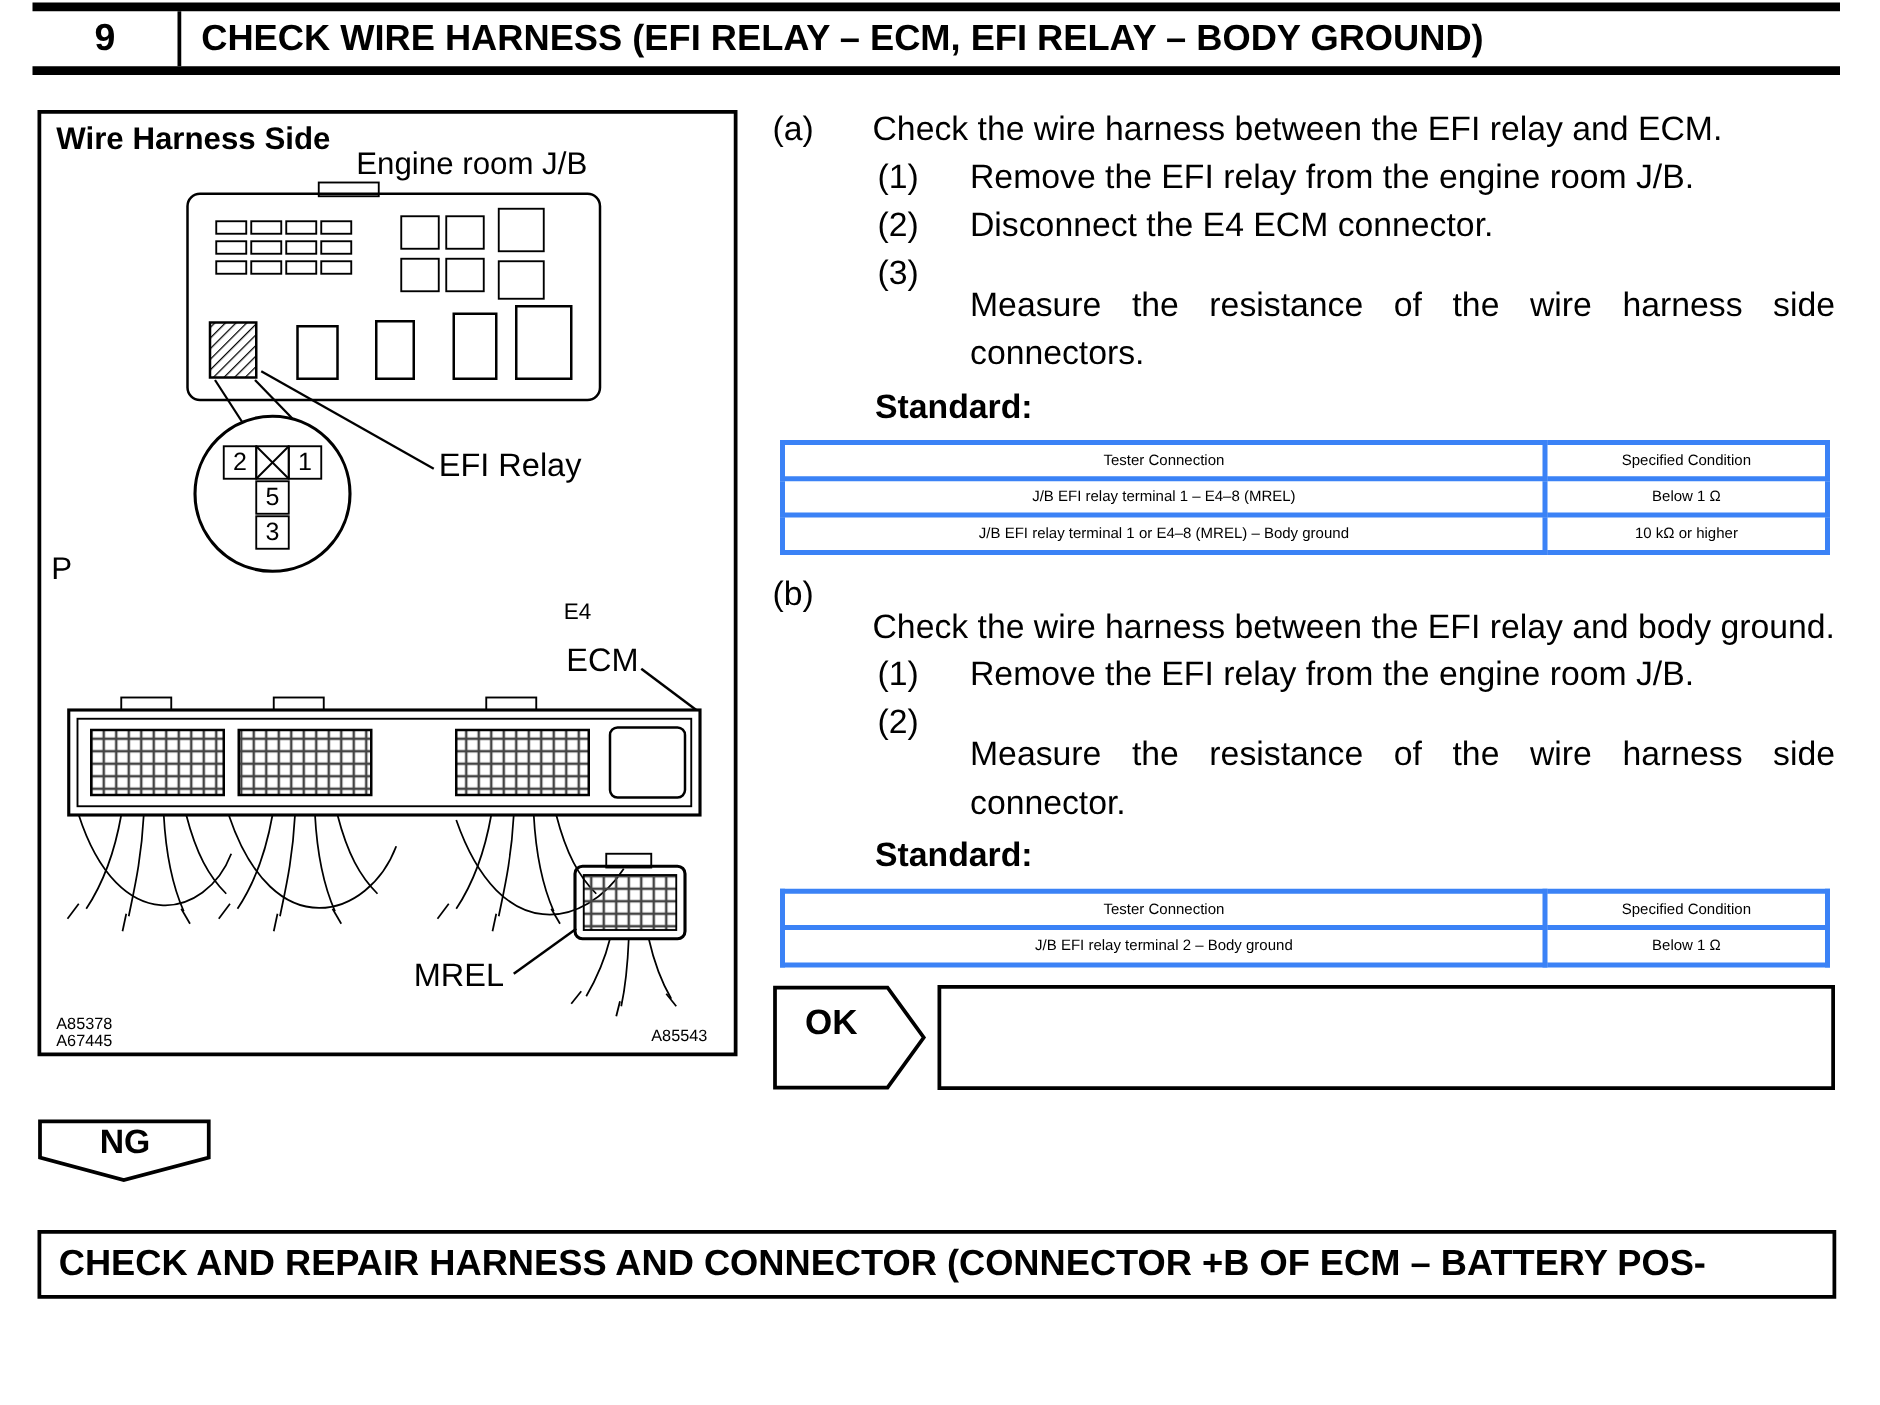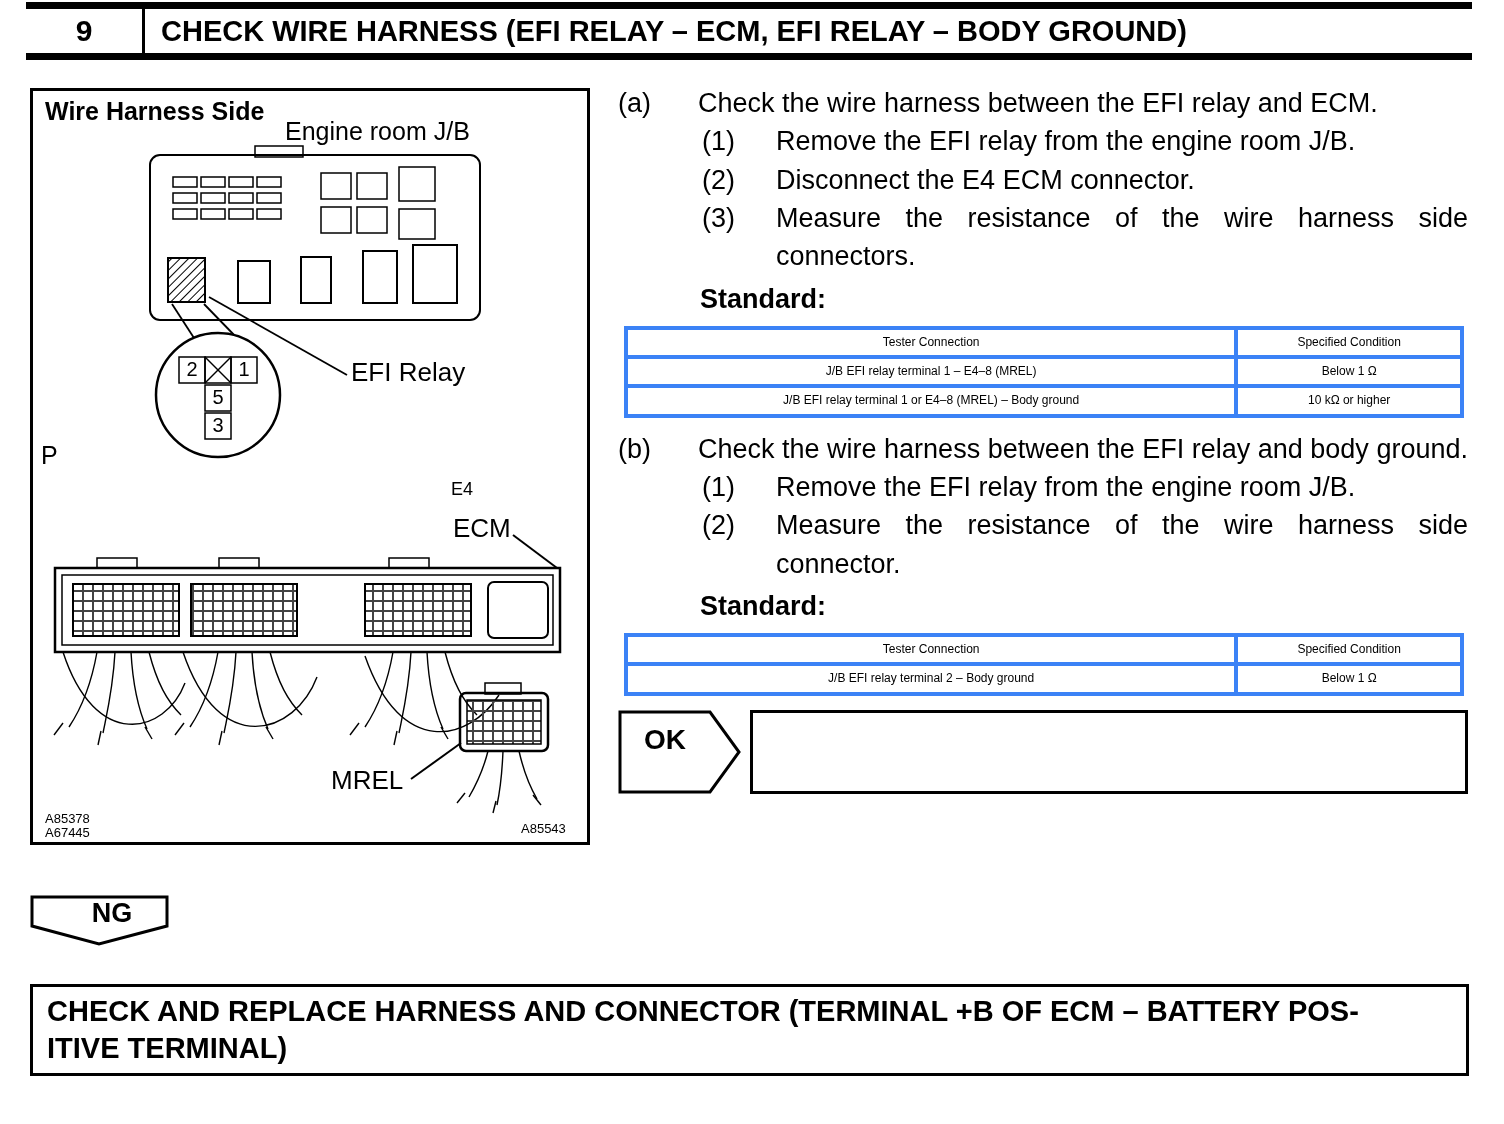--- a/index.html
+++ b/index.html
@@ -29,41 +29,41 @@
   .l-code3{left:488px;top:730px;font-size:13px;}
   svg text{font-family:"Liberation Sans", sans-serif;fill:#000;}
 
   
   .content{position:absolute;left:618px;top:84px;width:850px;font-size:27px;line-height:1.42;}
   .step{display:flex;}
   .step .marker{flex:0 0 80px;}
   .step .txt{flex:1;}
   .sub{margin-left:84px;}
   .sub .step .marker{flex:0 0 74px;}
-  .justify{text-align:justify;}
+  .justify{text-align:justify;margin-top:26px;}
   .standard{font-weight:bold;margin:4px 0 8px 82px;}
   table.spec{border-collapse:collapse;margin:2px 0 12px 6px;width:840px;table-layout:fixed;}
   .spec th,.spec td{border:4px solid #3b82f6;font-size:12px;font-weight:normal;text-align:center;
                     padding:6px 6px;line-height:1.1;}
   .col-conn{width:73%;}
   .col-cond{width:27%;}
 
   
   .okrow{display:flex;margin-top:14px;}
   .okshape{position:relative;width:124px;height:84px;flex:0 0 auto;}
   .okshape span{position:absolute;left:0;top:0;width:94px;height:60px;display:flex;
                 align-items:center;justify-content:center;font-weight:bold;font-size:28px;}
   .okaction{flex:1;margin-left:8px;border:3px solid #000;padding:4px 12px;
             font-weight:bold;font-size:27px;line-height:1.3;}
   .jlast{text-align:justify;text-align-last:justify;}
 
   
   .ng{position:absolute;left:30px;top:895px;width:140px;height:52px;}
   .ng svg{position:absolute;left:0;top:0;}
-  .ng span{position:absolute;left:12px;top:3px;width:140px;text-align:center;font-weight:bold;font-size:27px;}
+  .ng span{position:absolute;left:0;top:3px;width:140px;text-align:center;font-weight:bold;font-size:27px;}
   .bottom-box{position:absolute;left:30px;top:984px;width:1405px;border:3px solid #000;
               padding:6px 14px;font-weight:bold;font-size:29px;line-height:1.28;}
 </style>
 </head>
 <body>
 
 <div class="page">
 
   <div class="header">
     <div class="num">9</div>
@@ -297,17 +297,16 @@
   </div>
 
   <div class="ng">
     <svg width="140" height="52" viewBox="0 0 140 52">
       <polygon points="2,2 137,2 137,31 69,49 2,31" fill="#fff" stroke="#000" stroke-width="3"></polygon>
     </svg>
     <span>NG</span>
   </div>
 
   <div class="bottom-box">
-    <div>CHECK AND REPLACE HARNESS AND CONNECTOR (TERMINAL +B OF ECM – BATTERY POS-</div>
-    <div>ITIVE TERMINAL)</div>
+    <div>CHECK AND REPAIR HARNESS AND CONNECTOR (CONNECTOR +B OF ECM – BATTERY POS-</div>
   </div>
 
 </div>
 
 </body></html>

